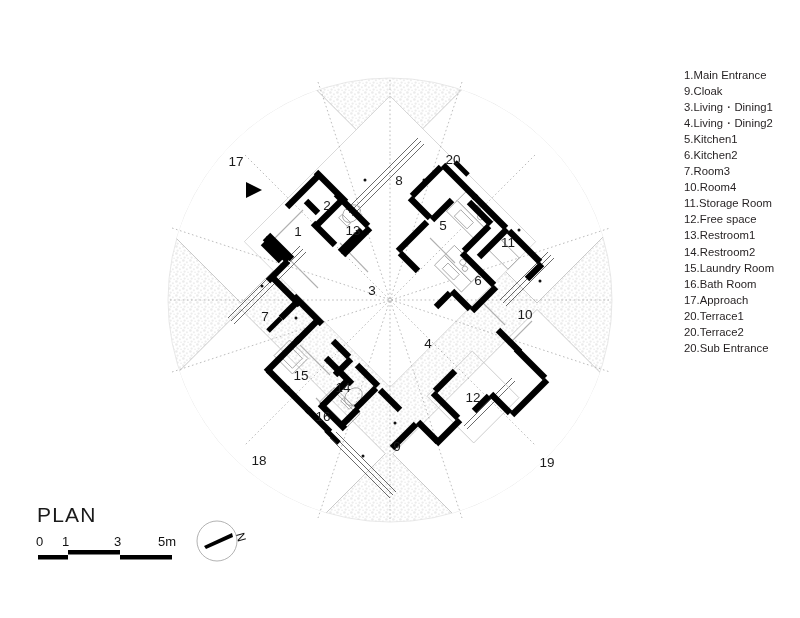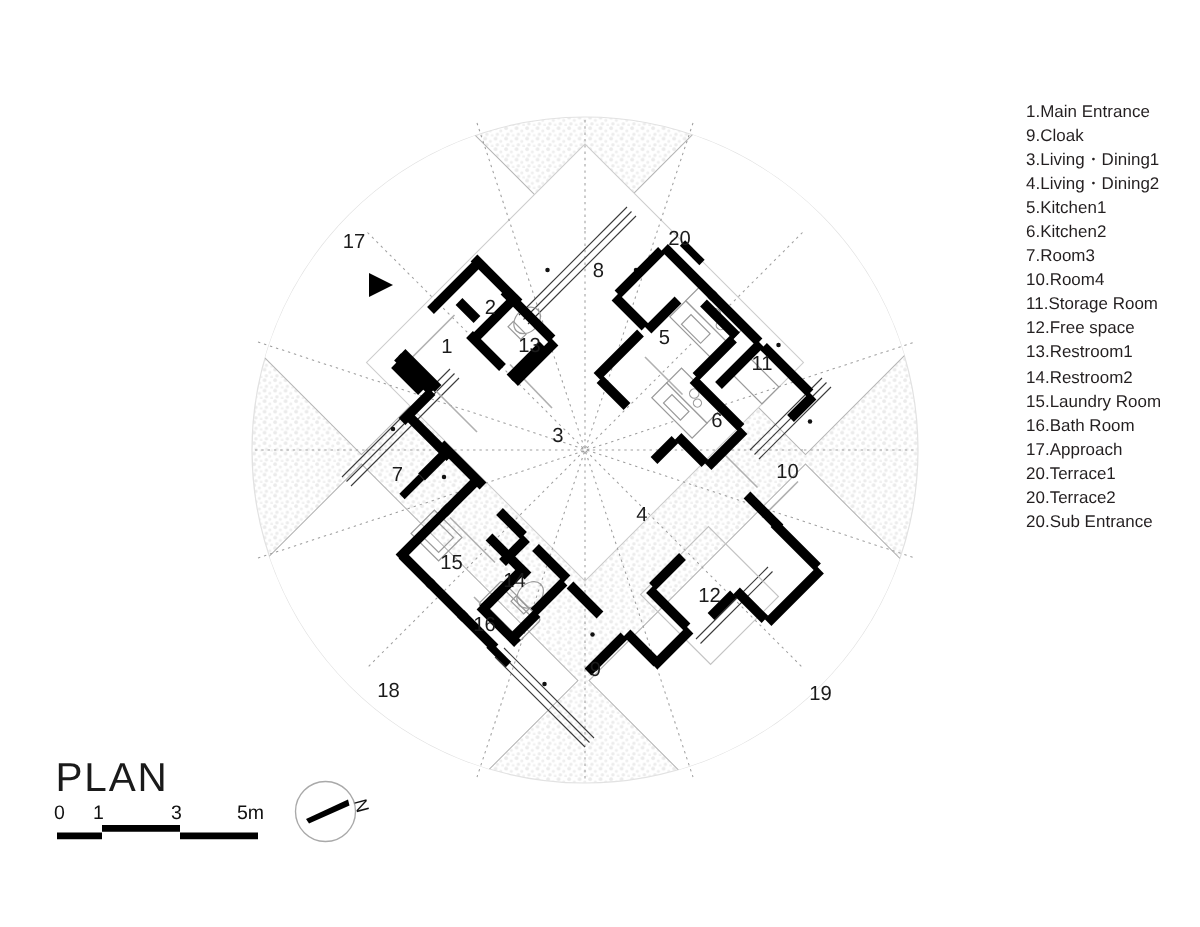--- a/index.html
+++ b/index.html
@@ -32,21 +32,21 @@
     color: #231f20;
     letter-spacing: 0.02px;
   }
   .legend-item {
     white-space: nowrap;
   }
   .plan-title {
     position: absolute;
     left: 37px;
     top: 503px;
-    font-size: 27px;
+    font-size: 21px;
     letter-spacing: 1.2px;
     color: #1a1a1a;
   }
   .scale-label {
     position: absolute;
     font-size: 13px;
     color: #111;
   }
   .sb-0 { left: 36px; top: 534px; }
   .sb-1 { left: 62px; top: 534px; }

